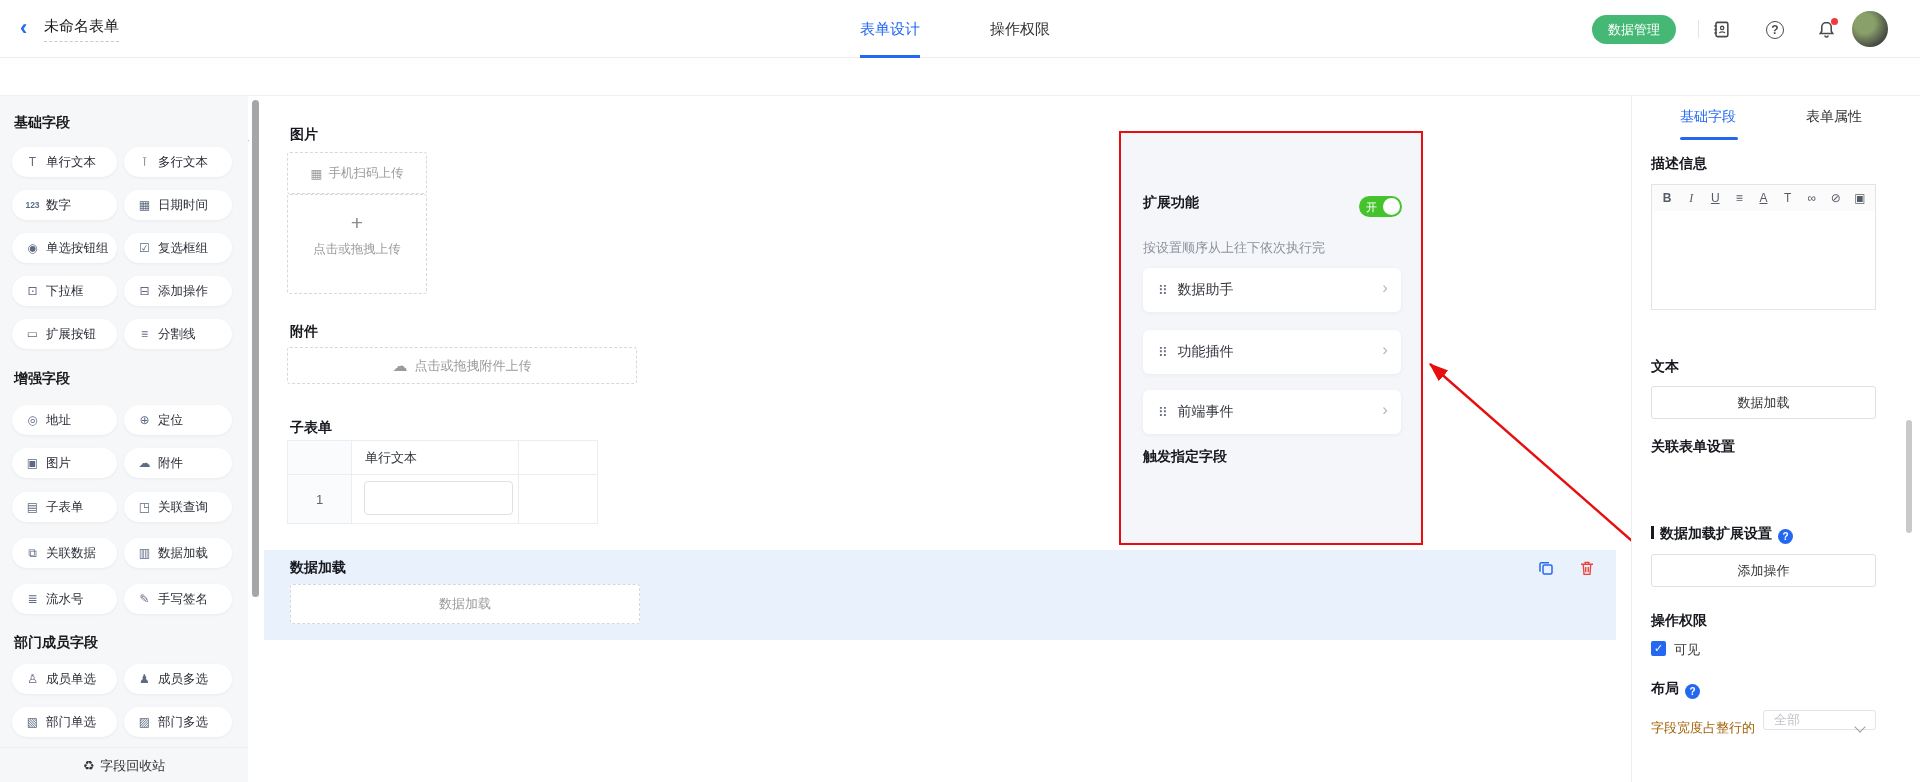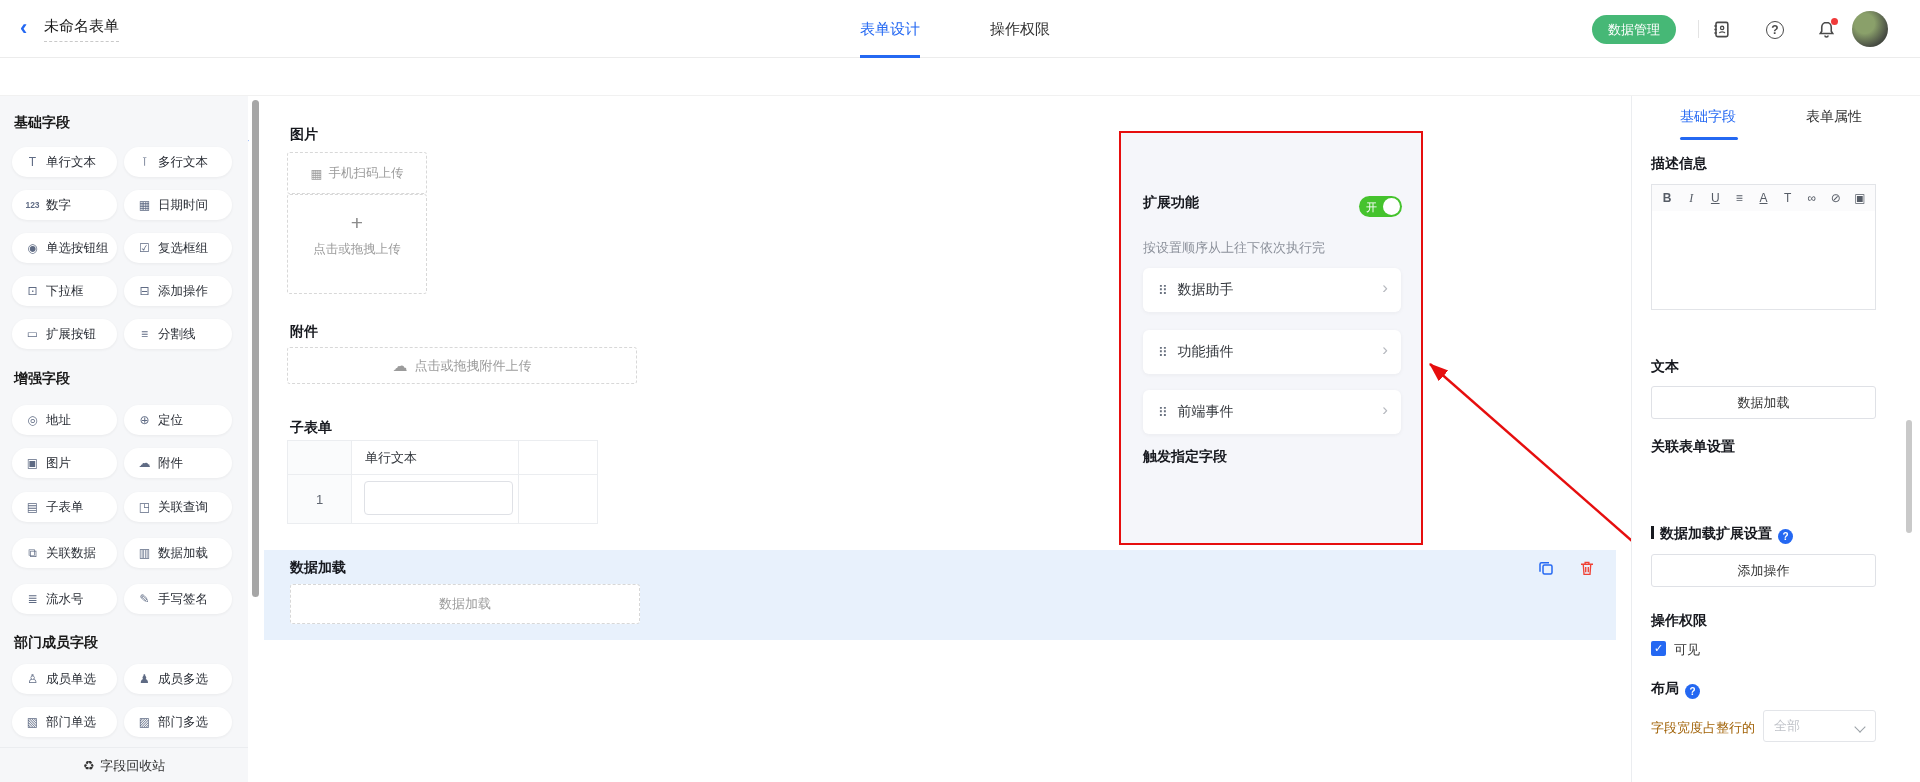--- a/index.html
+++ b/index.html
@@ -77,21 +77,21 @@
   .ilabel{left:1651px;font-size:14px;font-weight:700;color:#17191f;}
   .etoolbar{left:1651px;top:184px;width:225px;height:28px;background:#fbfbfc;border:1px solid #e2e4e8;box-sizing:border-box;
             display:flex;align-items:center;justify-content:space-between;padding:0 7px;}
   .etool{font-size:12px;color:#565c66;width:16px;text-align:center;cursor:pointer;}
   .earea{left:1651px;top:211px;width:225px;height:99px;background:#fff;border:1px solid #e2e4e8;border-top:none;box-sizing:border-box;cursor:text;}
   .qhelp{display:inline-flex;width:15px;height:15px;border-radius:50%;background:#2468f2;color:#fff;font-size:10px;font-weight:700;
          align-items:center;justify-content:center;margin-left:6px;vertical-align:-2px;cursor:pointer;}
   .secbar{display:inline-block;width:3px;height:13px;background:#17191f;margin-right:6px;vertical-align:-1px;}
   .cbox{left:1651px;top:641px;width:15px;height:15px;background:#2468f2;border-radius:2px;color:#fff;font-size:11px;
         display:flex;align-items:center;justify-content:center;cursor:pointer;}
-  .wsel{left:1763px;top:710px;width:113px;height:32px;border:1px solid #e3e5e9;border-radius:3px;background:#fff;box-sizing:border-box;
+  .wsel{left:1763px;top:710px;width:113px;height:20px;border:1px solid #e3e5e9;border-radius:3px;background:#fff;box-sizing:border-box;
         display:flex;align-items:center;padding-left:10px;font-size:13px;color:#c0c3c9;cursor:pointer;}
   .rscroll{left:1906px;top:420px;width:6px;height:113px;border-radius:3px;background:#c9c9c9;cursor:pointer;}
   .arrow-svg{left:1400px;top:348px;pointer-events:none;}
 </style>
 </head>
 <body>
 
 <div class="page">
 
   <div class="abs hdr">

